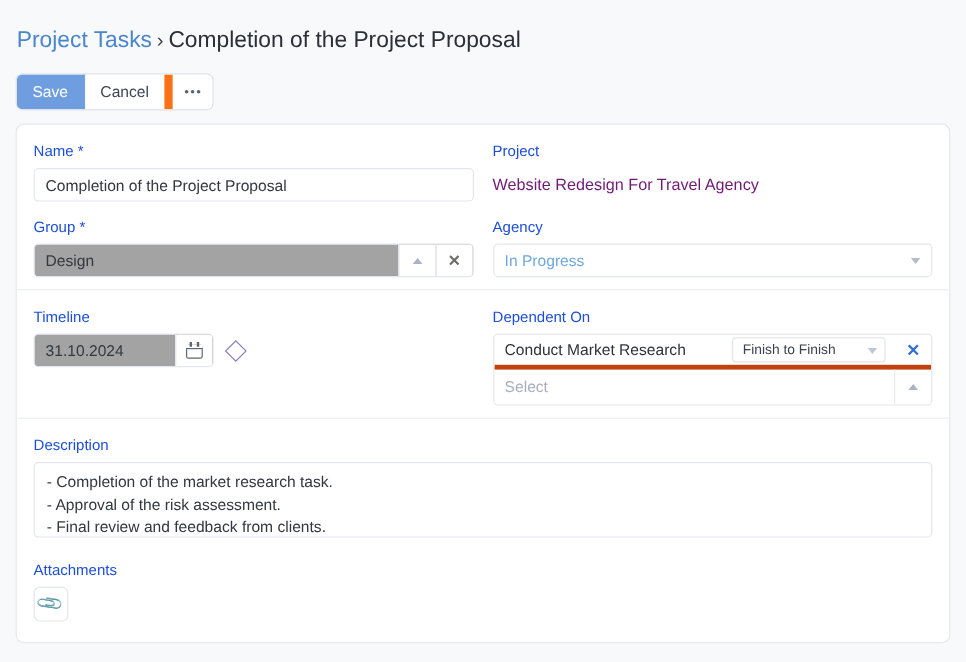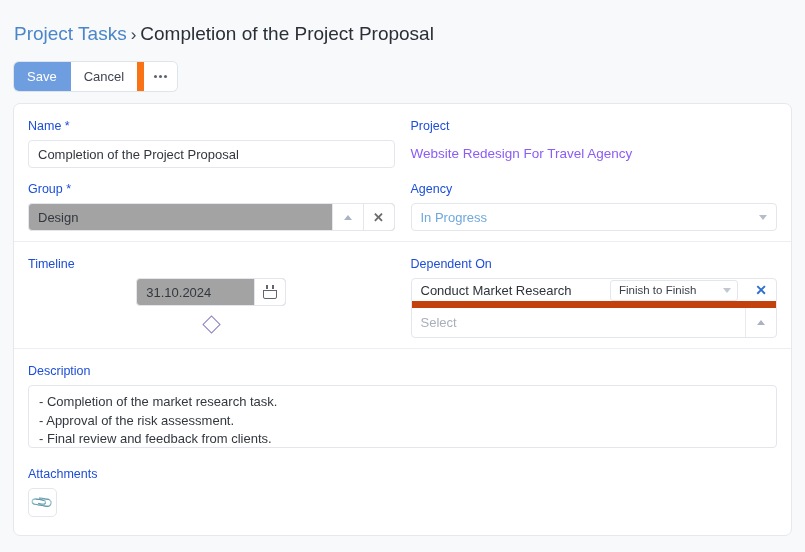--- a/index.html
+++ b/index.html
@@ -109,21 +109,21 @@
     font-size: 13px;
     color: #33383f;
     padding: 0 9px;
     font-family: "Liberation Sans", sans-serif;
     outline: none;
   }
   .txtinput::placeholder { color: #a9afba; }
 
   .link-value {
     font-size: 13.5px;
-    color: #8b5cf6;
+    color: #701a75;
     line-height: 28px;
     cursor: pointer;
     display: block;
   }
 
   
   .ingroup {
     display: flex;
     align-items: stretch;
     border: 1px solid #e3e6ed;
@@ -184,21 +184,21 @@
     position: absolute;
     right: 9px; top: 50%;
     margin-top: -2px;
     width: 0; height: 0;
     border-left: 4px solid transparent;
     border-right: 4px solid transparent;
     border-top: 5px solid #b6bcc8;
   }
 
   
-  .trow { display: flex; align-items: center; gap: 12px; flex-direction: column; }
+  .trow { display: flex; align-items: center; gap: 12px; }
   .date-group { width: 150px; }
   .cal-ico { width: 14px; height: 14px; position: relative; }
   .cal-ico .body {
     position: absolute; left: 0; top: 2px;
     width: 14px; height: 12px;
     border: 1.6px solid #5f6672;
     border-radius: 2px;
   }
   .cal-ico .top {
     position: absolute; left: 0; top: 2px;
@@ -223,21 +223,21 @@
   .dep-wrap {
     border: 1px solid #e3e6ed;
     border-radius: 4px;
     overflow: hidden;
     background: #fff;
   }
   .dep-row {
     display: flex;
     align-items: center;
     height: 29px;
-    border-bottom: 7px solid #c2410c;
+    border-bottom: 4px solid #c2410c;
     padding-left: 9px;
   }
   .dep-row:last-child { border-bottom: none; padding-left: 0; }
   .dep-name {
     flex: 1 1 auto;
     font-size: 13px;
     color: #2e333b;
     white-space: nowrap;
     overflow: hidden;
     text-overflow: ellipsis;

